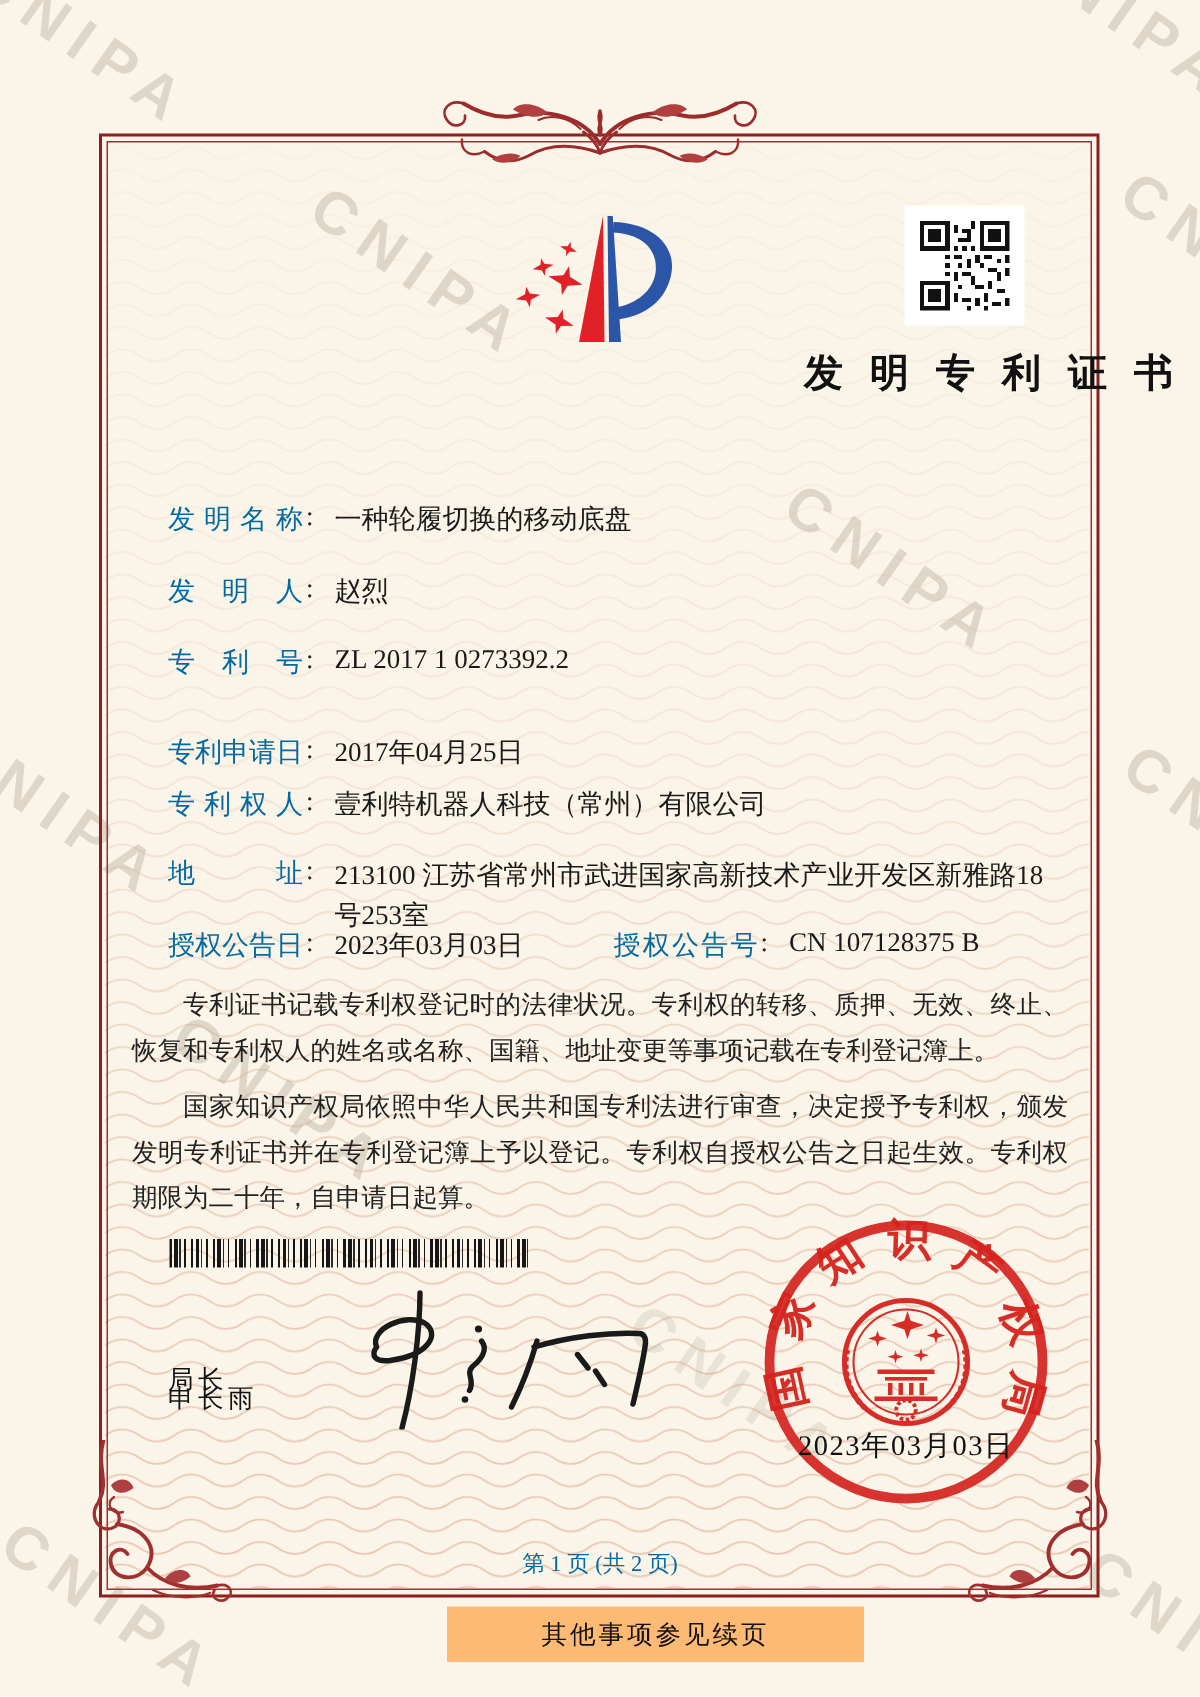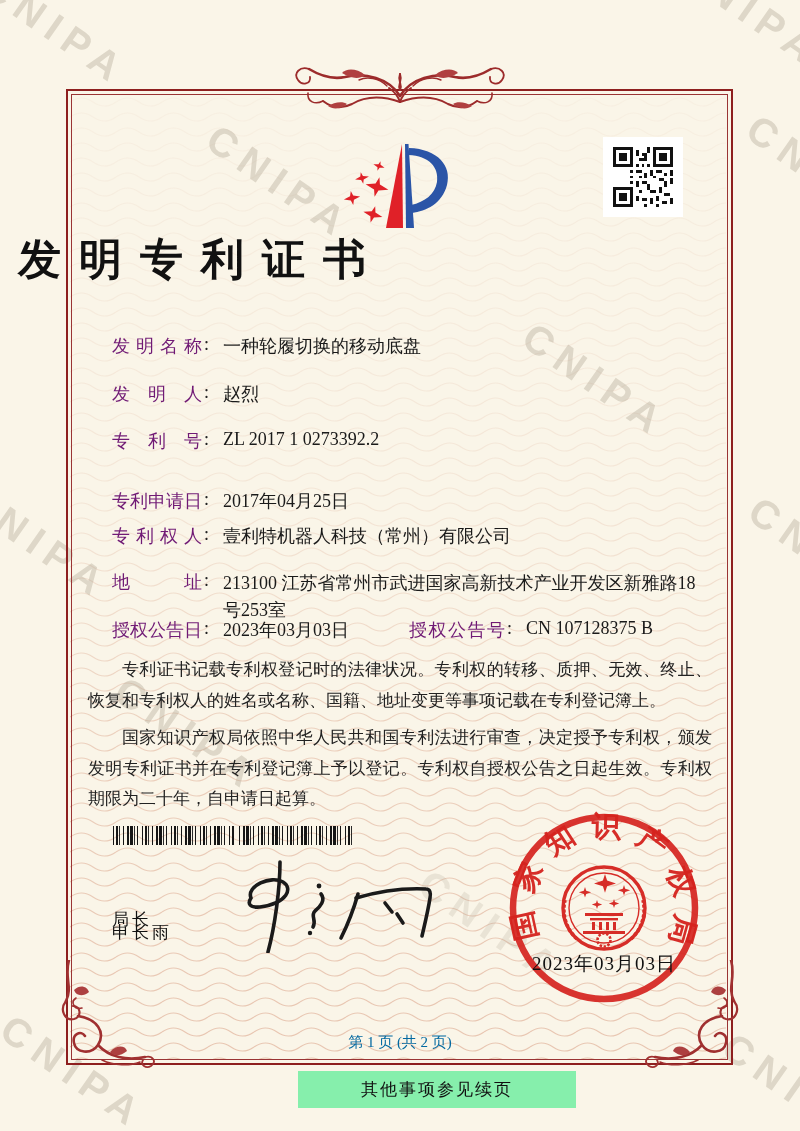--- a/index.html
+++ b/index.html
@@ -10,27 +10,27 @@
   .wm{position:absolute;font-family:"Liberation Sans","DejaVu Sans",sans-serif;
       font-weight:bold;font-size:40px;letter-spacing:9px;color:#b2a895;opacity:.38;
       transform:rotate(35deg);white-space:nowrap;pointer-events:none;}
   
   .frame-outer{position:absolute;left:66px;top:89px;width:663px;height:972px;
       border:2.5px solid #8e1f1f;}
   .frame-inner{position:absolute;left:3px;top:3px;right:3px;bottom:3px;border:1px solid #9a3434;}
   
   .certno{position:absolute;left:112px;top:131px;font-size:17px;letter-spacing:2px;color:#2a2a2a;}
   
-  .title{position:absolute;left:0;top:231px;width:100%;text-align:left;
+  .title{position:absolute;left:0;top:231px;width:100%;text-align:right;
       font-family:"Liberation Sans","DejaVu Sans",sans-serif;font-weight:bold;
-      font-size:43px;letter-spacing:18px;text-indent:18px;color:#111;}
+      font-size:26px;letter-spacing:18px;text-indent:18px;color:#111;}
   
   .fields{position:absolute;left:112px;top:0;width:620px;font-size:18px;}
   .frow{position:absolute;left:0;white-space:nowrap;}
-  .flabel{display:inline-block;width:90px;text-align:justify;text-align-last:justify;color:#701a75;vertical-align:top;}
+  .flabel{display:inline-block;width:90px;text-align:justify;text-align-last:justify;color:#0369a1;vertical-align:top;}
   .fcolon{display:inline-block;margin:0 14px 0 2px;color:#222;}
   .fvalue{display:inline-block;color:#1a1a1a;vertical-align:top;}
   .fvalue.wrap{white-space:normal;width:478px;line-height:27px;}
   .fpair2{position:absolute;left:297px;top:0;white-space:nowrap;}
   
   .paras{position:absolute;left:88px;top:655px;width:624px;}
   .paras p{margin:0 0 7px 0;font-size:17px;line-height:30.5px;text-indent:2em;text-align:justify;color:#222;}
   
   .barcode{position:absolute;left:113px;top:826px;width:239px;height:19px;
     background:repeating-linear-gradient(90deg,
@@ -42,21 +42,21 @@
   .director-label,.director-name{position:absolute;left:112px;
       font-family:"Liberation Sans","DejaVu Sans",sans-serif;font-size:17px;letter-spacing:3px;color:#111;}
   .director-label{top:908px;}
   .director-name{top:921px;}
   
   .seal{position:absolute;left:507px;top:811px;width:194px;height:194px;}
   .seal-date{position:absolute;left:507px;top:951px;width:194px;text-align:center;
       font-size:19px;color:#101010;letter-spacing:1px;}
   
   .pageinfo{position:absolute;left:0;top:1033px;width:100%;text-align:center;font-size:15px;color:#0369a1;}
-  .notebox{position:absolute;left:298px;top:1071px;width:278px;height:37px;background:#86efac;}
+  .notebox{position:absolute;left:298px;top:1071px;width:278px;height:37px;background:#fdba74;}
   .notebox span{display:block;line-height:37px;text-align:center;font-size:17px;letter-spacing:2px;color:#111;}
   .qrbox{position:absolute;left:603px;top:137px;width:80px;height:80px;background:#ffffff;}
   .qrbox svg{position:absolute;left:10px;top:10px;}
 </style>
 </head>
 <body>
 
 <div class="page">
 
   <svg class="abs" style="left:70px;top:93px;" width="656" height="966" viewBox="0 0 656 966">

